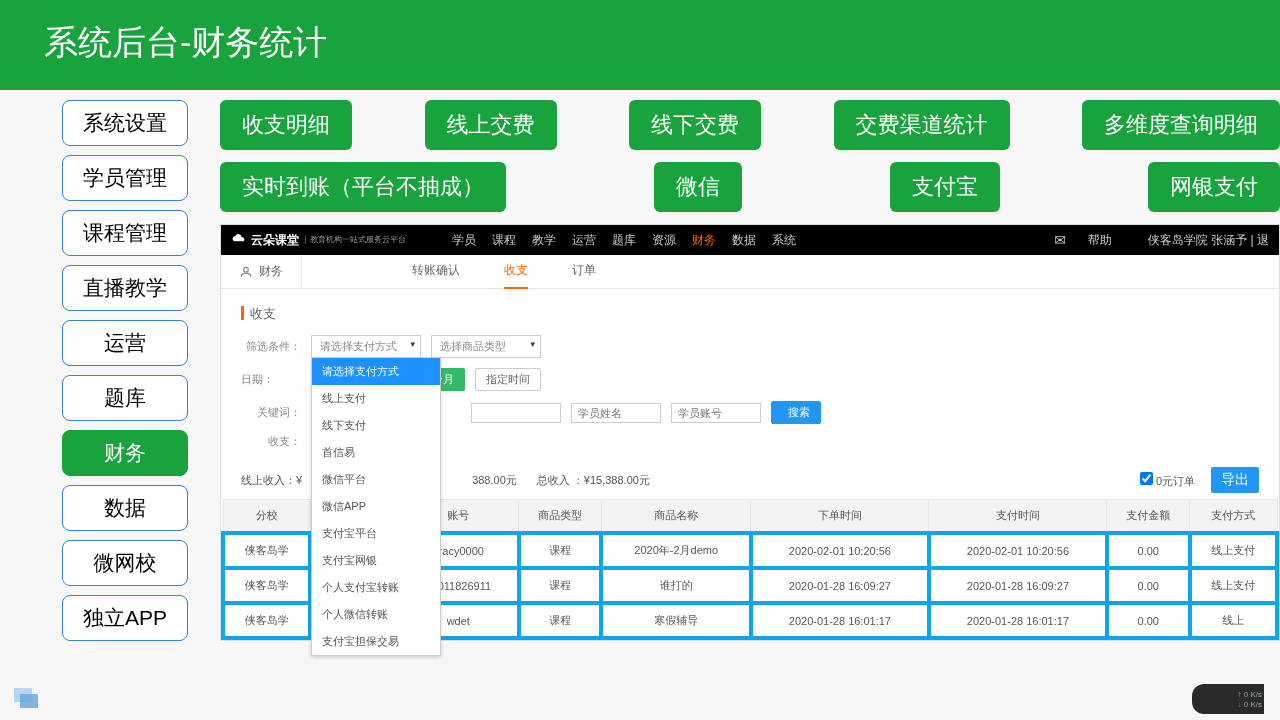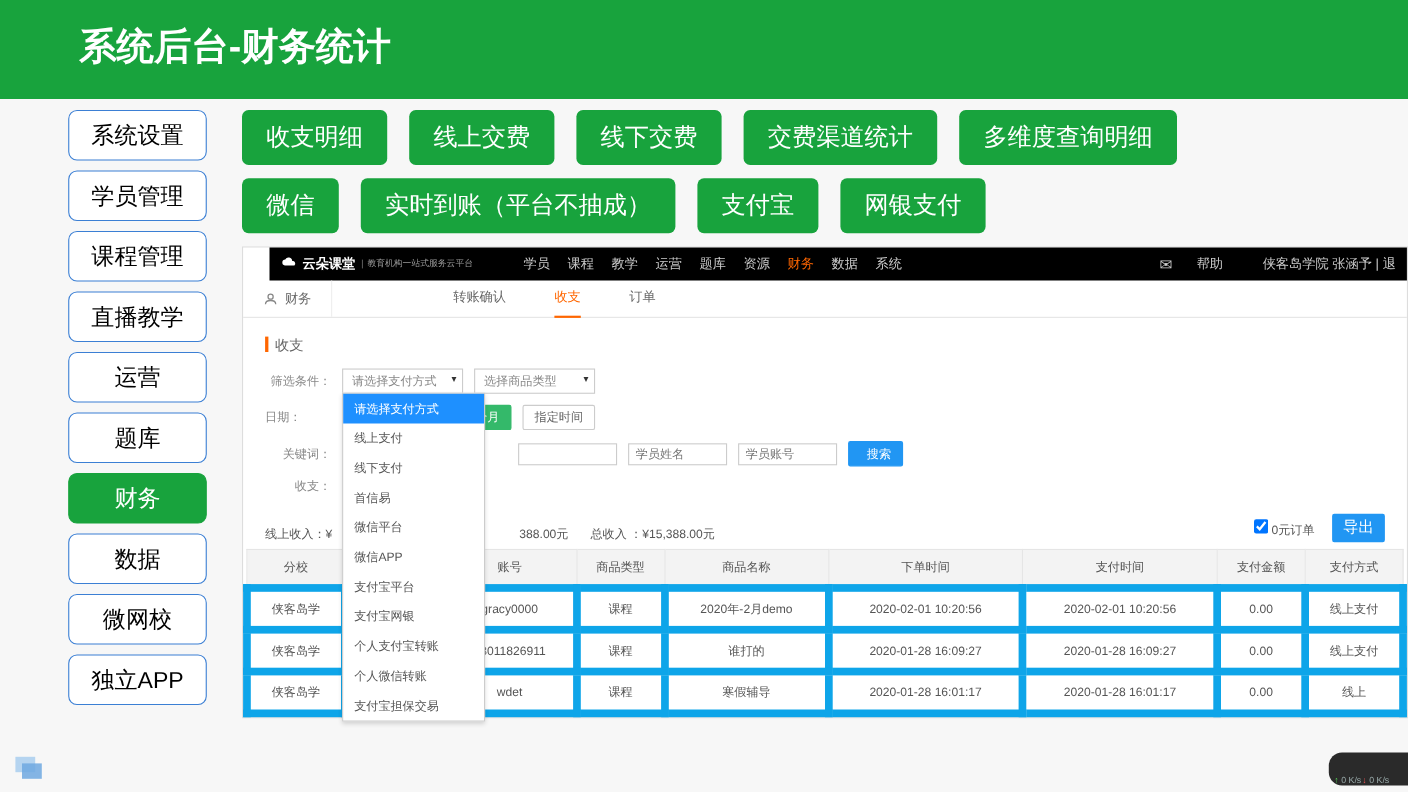--- a/index.html
+++ b/index.html
@@ -1,26 +1,26 @@
 <!DOCTYPE html>
 <html><head>
 <meta charset="utf-8">
 <style>
 * { box-sizing: border-box; margin: 0; padding: 0; }
 body { font-family: "Microsoft YaHei", Arial, sans-serif; background: #f7f7f7; width: 1280px; height: 720px; overflow: hidden; position: relative; }
-.header { background: #18a33d; color: #fff; padding: 20px 0 24px 72px; font-size: 34px; font-weight: 700; }
+.header { background: #18a33d; color: #fff; padding: 20px 0 24px 44px; font-size: 34px; font-weight: 400; }
 .content { display: flex; padding: 10px 0 0 62px; }
 .sidebar { width: 136px; display: flex; flex-direction: column; gap: 9px; }
 .sidebar-item { border: 1.5px solid #3b7fd4; border-radius: 8px; background:#fff; color: #000; text-align:center; padding: 8px 0; font-size: 21px; cursor:pointer; }
 .sidebar-item.active { background:#18a33d; color:#fff; border-color:#18a33d; }
 .main { flex:1; padding-left: 32px; }
-.action-row { display:flex; gap:20px; flex-wrap:wrap; margin-bottom: 12px; }
+.action-row { display:flex; gap:20px; flex-wrap:wrap; margin-bottom: 12px; justify-content: space-between; }
 .action-btn { background:#18a33d; color:#fff; border:none; border-radius:6px; padding: 10px 22px; font-size: 22px; cursor:pointer; }
 .embed { background:#fff; border:1px solid #ddd; width: 1060px; }
-.embed-top { background:#000; color:#bbb; height:30px; display:flex; align-items:center; font-size:11px; padding:0 10px; gap:16px;margin-left:24px; }
+.embed-top { background:#000; color:#bbb; height:30px; display:flex; align-items:center; font-size:11px; padding:0 10px; gap:16px; }
 .embed-top .brand { display:flex; align-items:center; gap:4px; }
 .embed-top .brand svg { width:16px; height:16px; }
 .embed-top .brand-text { color:#fff; font-size:12px; font-weight:bold; }
 .embed-top .brand-sub { font-size:8px; color:#999; line-height:1; border-left:1px solid #555; padding-left:4px; margin-left:2px;}
 .embed-top .nav { display:flex; gap:16px; margin-left:30px; }
 .embed-top .nav span { cursor:pointer; color:#ccc; font-size:12px;}
 .embed-top .nav span.active { color:#ff6600; }
 .embed-top .spacer { flex:1; }
 .embed-top .help { color:#ccc; font-size:12px;}
 .embed-top .user { color:#ccc; font-size:12px; margin-left:20px;text-align:center;}
@@ -37,33 +37,33 @@
 .filter-label { width:60px; text-align:right; color:#888;}
 .select-box { border:1px solid #ccc; background:#fff; padding:3px 18px 3px 8px; font-size:11px; position:relative; min-width:110px; cursor:pointer; }
 .select-box::after { content:"▾"; position:absolute; right:5px; top:3px; font-size:9px; color:#333; }
 .dropdown { position:absolute; left:90px; top:22px; width:130px; background:#fff; border:1px solid #ccc; z-index:10; box-shadow:0 2px 4px rgba(0,0,0,0.15); }
 .dropdown div { padding:6px 10px; font-size:11px; color:#555; cursor:pointer; }
 .dropdown div.sel { background:#1e90ff; color:#fff; }
 .btn-sm { border:1px solid #ccc; background:#fff; padding:3px 10px; font-size:11px; border-radius:2px; cursor:pointer; color:#666;}
 .btn-sm.green { background:#34b96a; color:#fff; border-color:#34b96a;}
 .btn-sm.blue { background:#2196f3; color:#fff; border-color:#2196f3;padding-left:16px;}
 .input-sm { border:1px solid #ccc; padding:3px 6px; font-size:11px; width:90px;}
-.summary-row { display:flex; align-items:flex-end; padding:0 20px 6px; font-size:11px; color:#555; }
+.summary-row { display:flex; align-items:center; padding:0 20px 6px; font-size:11px; color:#555; }
 .summary-row .sp { flex:1; }
 .summary-row .right { display:flex; align-items:center; gap:16px; }
 .export-btn { background:#2196f3; color:#fff; border:none; padding:4px 10px; font-size:14px; border-radius:2px; cursor:pointer; }
 table { width:100%; border-collapse:collapse; font-size:11px; }
 th { background:#f3f3f3; color:#555; padding:8px 4px; font-weight:normal; border:1px solid #e5e5e5; }
-td { padding:8px 4px; text-align:center; color:#555; border:7px solid #0ea5e9; background:#fff;}
+td { padding:8px 4px; text-align:center; color:#555; border:4px solid #0ea5e9; background:#fff;}
 .corner-deco { position:absolute; bottom:10px; width:28px; height:22px; }
 .corner-deco.left { left:14px; }
 .corner-deco.right { right:14px; }
 .corner-deco::before { content:""; position:absolute; width:18px; height:14px; background:#b5d4f0; }
 .corner-deco::after { content:""; position:absolute; left:6px; top:6px; width:18px; height:14px; background:#6fa8e0; opacity:0.85;}
-.speed-widget { position:absolute; right:0; bottom:6px; width:72px; height:30px; background:#2a2a2a; border-radius:12px 0 0 12px; color:#9aa; font-size:8px; display:flex; flex-direction:row; justify-content:center; align-items:flex-end; padding-right:12px; gap:1px;}
+.speed-widget { position:absolute; right:16px; bottom:6px; width:72px; height:30px; background:#2a2a2a; border-radius:12px 0 0 12px; color:#9aa; font-size:8px; display:flex; flex-direction:column; justify-content:center; align-items:flex-end; padding-right:2px; gap:1px;}
 .speed-widget span::before { content:"↑ "; color:#5c5;}
 .speed-widget span:last-child::before { content:"↓ "; color:#e55;}
 </style>
 </head>
 <body>
 
 <div class="header">
   <span>系统后台-财务统计</span>
 </div>
 
@@ -83,22 +83,22 @@
 
   <div class="main">
     <div class="action-row" id="actions-row1">
         <button class="action-btn">收支明细</button>
         <button class="action-btn">线上交费</button>
         <button class="action-btn">线下交费</button>
         <button class="action-btn">交费渠道统计</button>
         <button class="action-btn">多维度查询明细</button>
       </div>
     <div class="action-row" id="actions-row2">
+        <button class="action-btn">实时到账（平台不抽成）</button>
         <button class="action-btn">微信</button>
-        <button class="action-btn">实时到账（平台不抽成）</button>
         <button class="action-btn">支付宝</button>
         <button class="action-btn">网银支付</button>
       </div>
 
     <div class="embed">
       <div class="embed-top">
         <div class="brand">
           <svg viewBox="0 0 24 24">
               <path fill="#fff" d="M6 14a4 4 0 0 1 .5-7.97A5 5 0 0 1 16 8a3.5 3.5 0 0 1 3 6H6z"></path>
             </svg>

